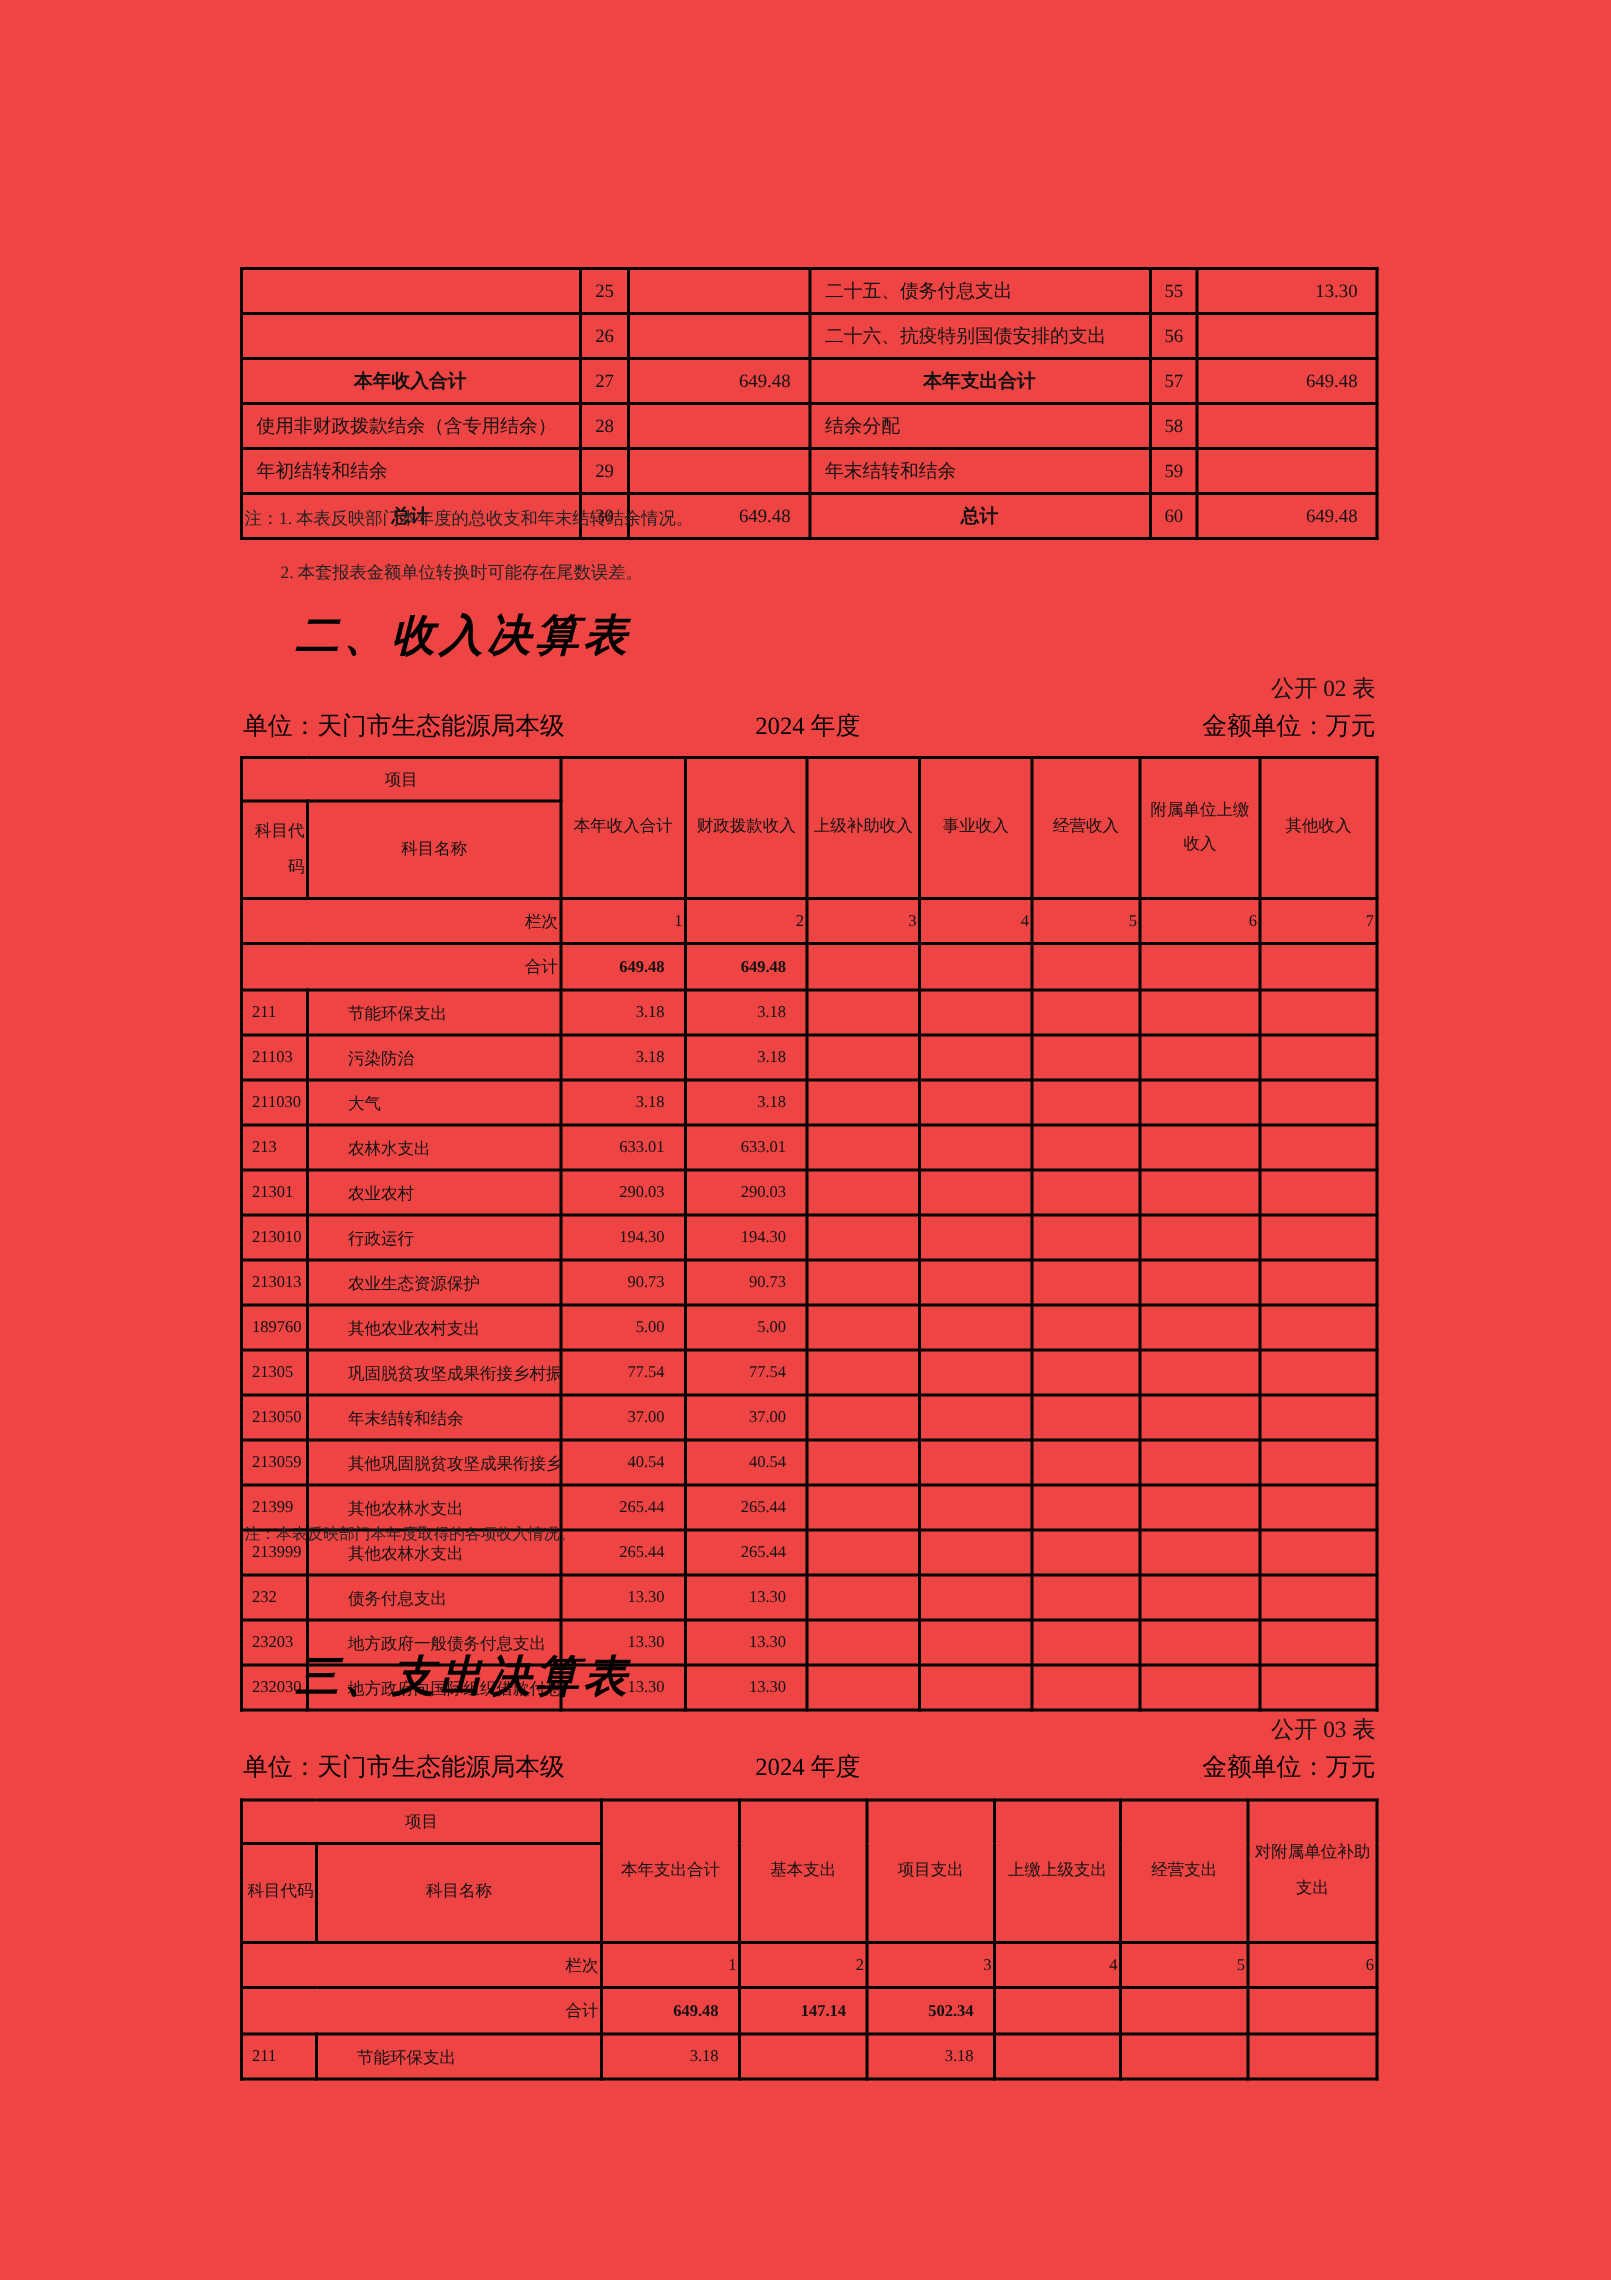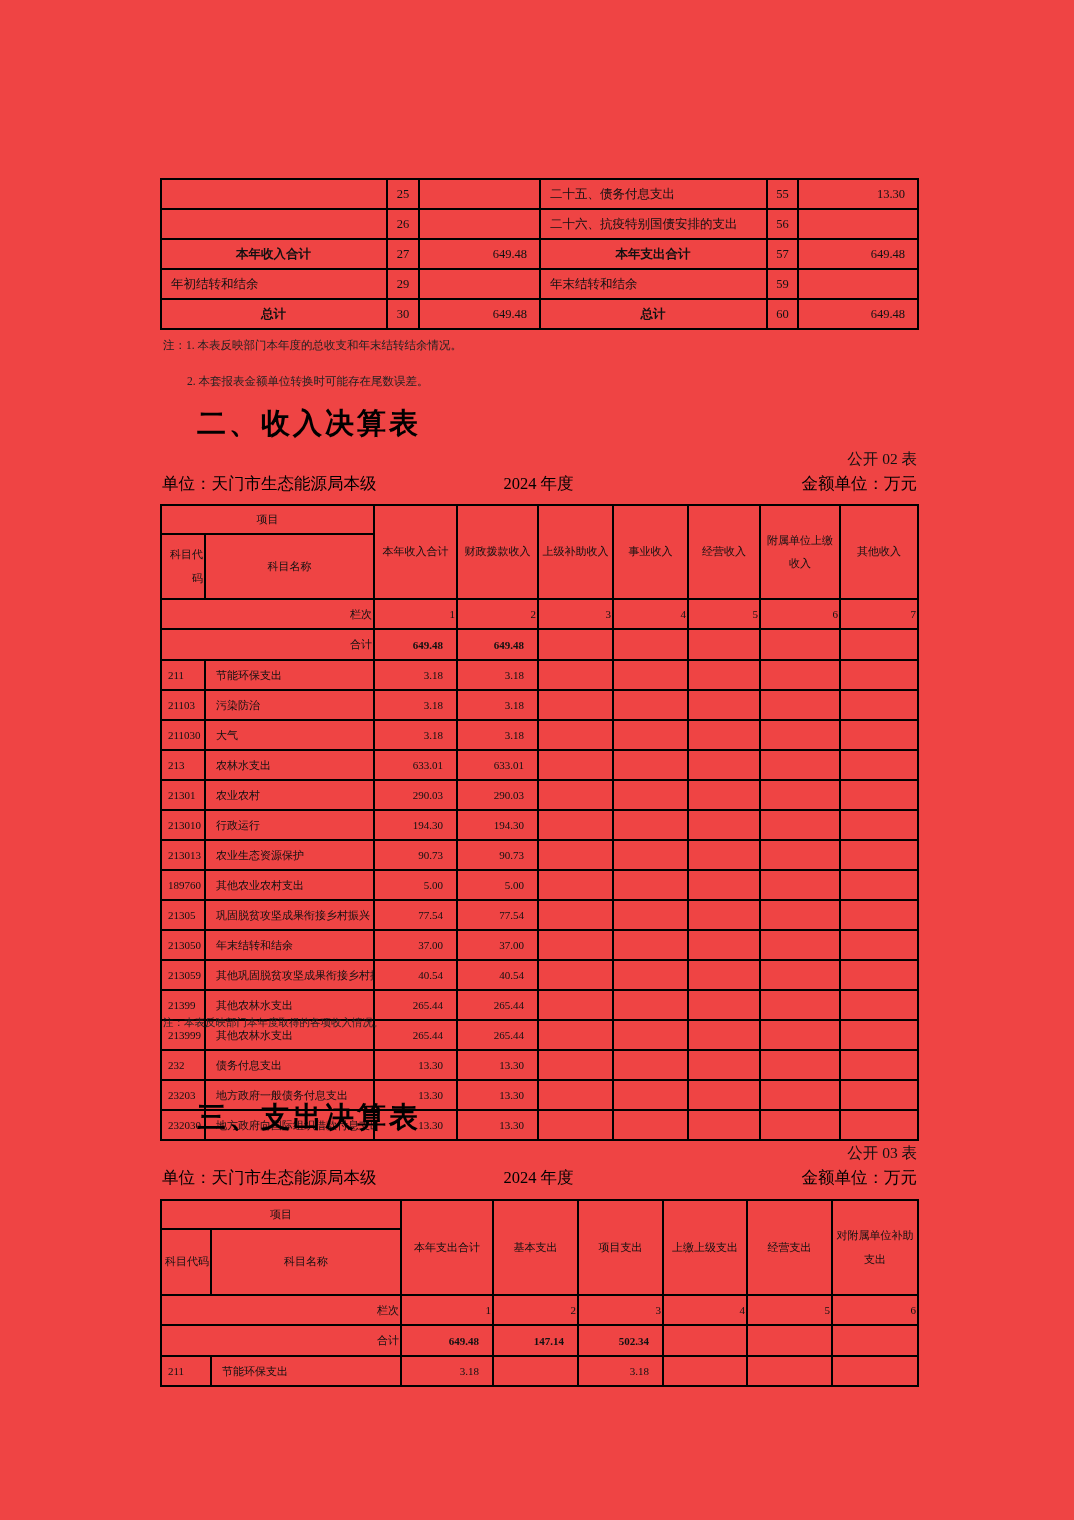--- a/index.html
+++ b/index.html
@@ -23,37 +23,37 @@
   .summary tr.bold-row .lab{text-align:center;font-weight:bold;padding-left:0;}
 
   
   .note{position:absolute;font-size:11.5px;color:#222;}
   .note-small{position:absolute;font-size:10.5px;color:#222;}
 
   
   .sec-title{
     position:absolute;left:197px;
     font-family:"Liberation Sans","DejaVu Sans",sans-serif;
-    font-size:29px;font-weight:bold;letter-spacing:3px;color:#000;margin:0;
+    font-size:29px;font-weight:bold;letter-spacing:3px;color:#000;margin:0;font-style:italic;
   }
   .sheet-label{position:absolute;right:157px;font-size:15.5px;color:#111;}
 
   
   .unit-line{position:absolute;left:160px;width:757px;height:22px;font-size:16.5px;color:#000;}
   .unit-line .u-left{position:absolute;left:2px;top:0;}
   .unit-line .u-mid{position:absolute;left:50%;transform:translateX(-50%);top:0;}
   .unit-line .u-right{position:absolute;right:0;top:0;}
 
   
   .detail{position:absolute;left:160px;width:757px;font-size:11px;}
   .detail td{height:26px;}
   .detail td.hdr{text-align:center;line-height:2.1;white-space:normal;}
   .detail td.project{height:25px;text-align:center;}
   .detail td.code{text-align:left;padding-left:6px;}
-  .detail td.name{text-align:left;padding-left:10px;font-family:Liberation Serif, serif;}
+  .detail td.name{text-align:left;padding-left:26px;font-family:Liberation Serif, serif;}
   .detail td.val{text-align:right;padding-right:13px;}
   .detail td.center-lab{text-align:right;}
   .detail tr.total-row td.val{font-weight:bold;}
   .detail td.codehdr{white-space:normal;text-align:right;line-height:2.1;}
 </style>
 </head>
 <body>
 
 <div class="page">
 
@@ -83,20 +83,28 @@
           <td class="no">56</td>
           <td class="amt"></td>
         </tr>
         <tr class="bold-row">
           <td class="lab">本年收入合计</td>
           <td class="no">27</td>
           <td class="amt">649.48</td>
           <td class="lab">本年支出合计</td>
           <td class="no">57</td>
           <td class="amt">649.48</td>
+        </tr>
+        <tr>
+          <td class="lab">使用非财政拨款结余（含专用结余）</td>
+          <td class="no">28</td>
+          <td class="amt"></td>
+          <td class="lab">结余分配</td>
+          <td class="no">58</td>
+          <td class="amt"></td>
         </tr>
         <tr>
           <td class="lab">年初结转和结余</td>
           <td class="no">29</td>
           <td class="amt"></td>
           <td class="lab">年末结转和结余</td>
           <td class="no">59</td>
           <td class="amt"></td>
         </tr>
         <tr class="bold-row">

